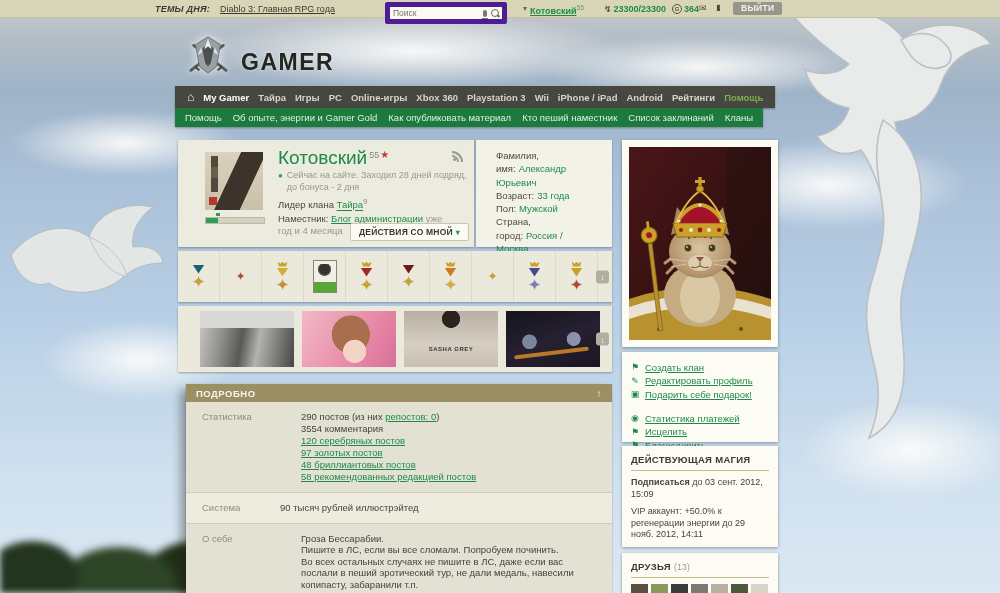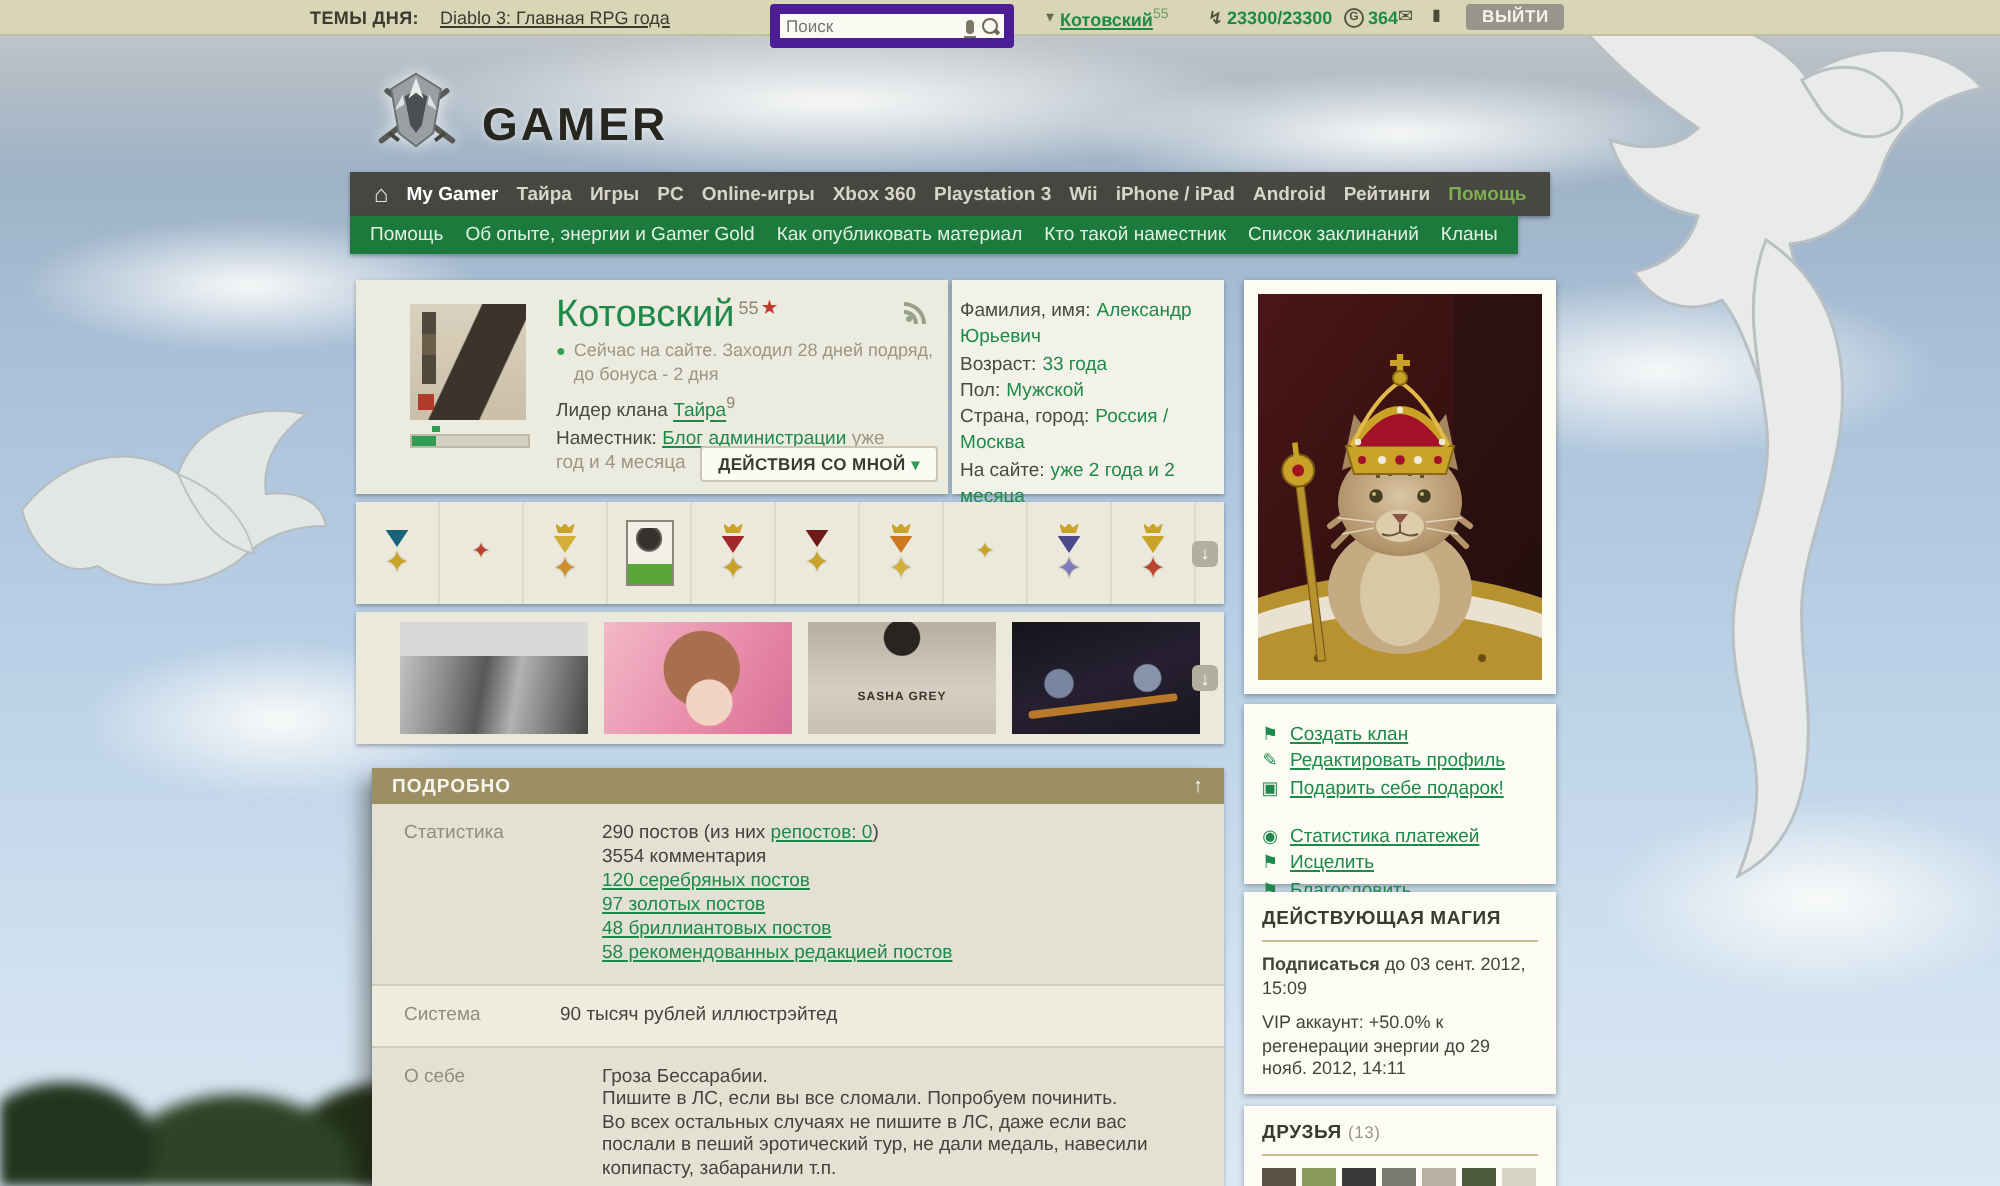--- a/index.html
+++ b/index.html
@@ -19,21 +19,21 @@
   .dragon-right{position:absolute;left:783px;top:0;}
   .dragon-left{position:absolute;left:5px;top:193px;}
   .trees{position:absolute;left:0;top:468px;width:215px;height:125px;filter:blur(3px);
     background:
       radial-gradient(70px 50px at 15% 85%,#24351f 0 60%,transparent 72%),
       radial-gradient(90px 60px at 55% 95%,#2d4426 0 60%,transparent 72%),
       radial-gradient(75px 55px at 90% 88%,#223018 0 60%,transparent 72%),
       radial-gradient(55px 45px at 35% 105%,#3a5530 0 60%,transparent 72%);}
   
   .topbar{position:absolute;left:0;top:0;width:1000px;height:17px;background:#d9d6b8;border-bottom:1px solid #c3c0a0;font-size:9px;color:#3c3b30;z-index:30;}
-  .tb-themes{position:absolute;left:155px;top:4px;font-weight:bold;letter-spacing:.2px;}
+  .tb-themes{position:absolute;left:155px;top:4px;font-weight:bold;letter-spacing:.2px;font-style:italic;}
   .tb-theme-link{position:absolute;left:220px;top:4px;text-decoration:underline;cursor:pointer;}
   .tb-search{position:absolute;left:385px;top:2px;width:112px;height:12px;background:#fbfaf2;border:5px solid #4c1d95;border-radius:2px;display:flex;align-items:center;}
   .tb-search input{border:0;background:transparent;flex:1;font-size:8.5px;padding:0 3px;outline:none;color:#55543f;min-width:0;font-family:inherit;}
   .mic-icon{width:4px;height:7px;background:#7b7965;border-radius:2px;margin-right:4px;position:relative;cursor:pointer;flex:none;}
   .mic-icon::after{content:"";position:absolute;left:-1px;bottom:-2px;width:6px;height:2px;border-bottom:1px solid #7b7965;}
   .mag-icon{width:6px;height:6px;border:1.5px solid #6b6955;border-radius:50%;margin-right:3px;position:relative;cursor:pointer;flex:none;}
   .mag-icon::after{content:"";position:absolute;left:5px;top:5px;width:3px;height:1.5px;background:#6b6955;transform:rotate(45deg);}
   .tb-user{position:absolute;left:523px;top:4px;display:flex;align-items:flex-start;gap:3px;}
   .tb-caret{color:#6b6955;font-size:8px;line-height:9px;cursor:pointer;}
   .tb-username{color:#1e8a4a;text-decoration:underline;font-weight:bold;cursor:pointer;}
@@ -52,21 +52,21 @@
   
   .mainnav{position:absolute;left:175px;top:86px;height:22px;background:rgba(58,56,46,.88);display:flex;align-items:center;gap:9px;padding:0 12px;white-space:nowrap;box-shadow:0 1px 2px rgba(0,0,0,.35);z-index:10;}
   .nav-home{color:#e8e8e0;font-size:12px;cursor:pointer;line-height:1;}
   .nav-item{color:#d6d5c8;font-size:9.5px;font-weight:bold;cursor:pointer;}
   .nav-item.active{color:#ffffff;}
   .nav-item.help{color:#7fae4e;}
   .subnav{position:absolute;left:175px;top:108px;height:19px;background:#1b7a3c;display:flex;align-items:center;gap:11px;padding:0 10px;white-space:nowrap;box-shadow:0 1px 2px rgba(0,0,0,.3);z-index:10;}
   .subnav-item{color:#e2f0e2;font-size:9.5px;cursor:pointer;}
   
   .pcard-left{position:absolute;left:178px;top:140px;width:296px;height:107px;background:#ecebdf;box-shadow:0 1px 2px rgba(0,0,0,.3);z-index:5;}
-  .pcard-right{position:absolute;left:476px;top:140px;width:136px;height:107px;background:#f3f2e8;box-shadow:0 1px 2px rgba(0,0,0,.3);padding:9px 4px;box-sizing:border-box;z-index:5;}
+  .pcard-right{position:absolute;left:476px;top:140px;width:136px;height:107px;background:#f3f2e8;box-shadow:0 1px 2px rgba(0,0,0,.3);padding:9px 20px;box-sizing:border-box;z-index:5;}
   .avatar{position:absolute;left:27px;top:12px;width:58px;height:58px;cursor:pointer;overflow:hidden;
     background:
       linear-gradient(115deg,transparent 42%,#3c342a 43% 72%,transparent 73%),
       radial-gradient(circle at 68% 28%,#4a3b30 0 7px,transparent 8px),
       linear-gradient(#dad1be,#cabfa8);}
   .avatar .seal{position:absolute;left:4px;bottom:5px;width:8px;height:8px;background:#b23a2a;}
   .avatar .callig{position:absolute;left:6px;top:4px;width:7px;height:36px;background:linear-gradient(#3a3128 0 30%,#5a4a38 30% 60%,#3a3128 60%);opacity:.85;}
   .xpbar{position:absolute;left:27px;top:77px;width:58px;height:5px;background:#d3d1c2;border:1px solid #bdbaa8;}
   .xpfill{width:12px;height:100%;background:#2f9e52;}
   .xpmark{position:absolute;left:38px;top:73px;width:4px;height:3px;background:#2f9e52;}
@@ -236,21 +236,21 @@
     <a class="nav-item">iPhone / iPad</a>
     <a class="nav-item">Android</a>
     <a class="nav-item">Рейтинги</a>
     <a class="nav-item help">Помощь</a>
   </nav>
 
   <nav class="subnav">
     <a class="subnav-item">Помощь</a>
     <a class="subnav-item">Об опыте, энергии и Gamer Gold</a>
     <a class="subnav-item">Как опубликовать материал</a>
-    <a class="subnav-item">Кто такой наместник</a>
+    <a class="subnav-item">Кто пеший наместник</a>
     <a class="subnav-item">Список заклинаний</a>
     <a class="subnav-item">Кланы</a>
   </nav>
 
   <div class="pcard-left">
     <div class="avatar">
       <span class="callig"></span>
       <span class="seal"></span>
     </div>
     <div class="xpbar">

